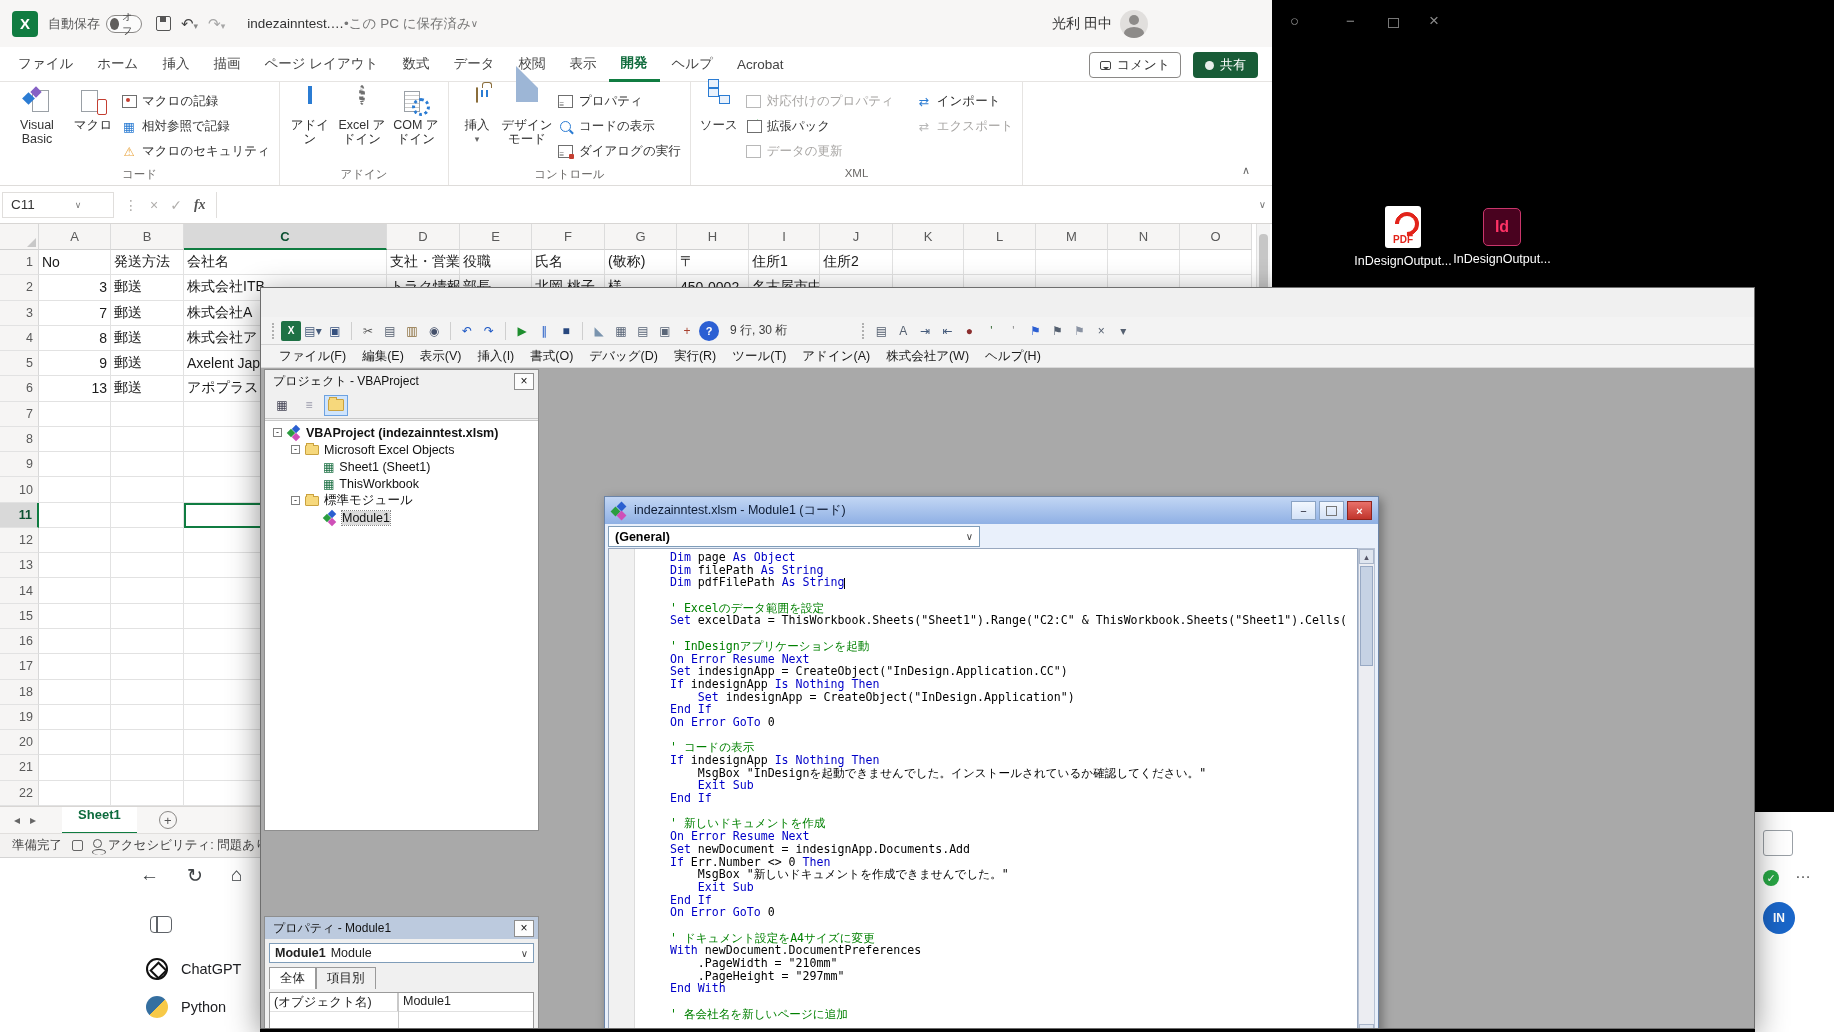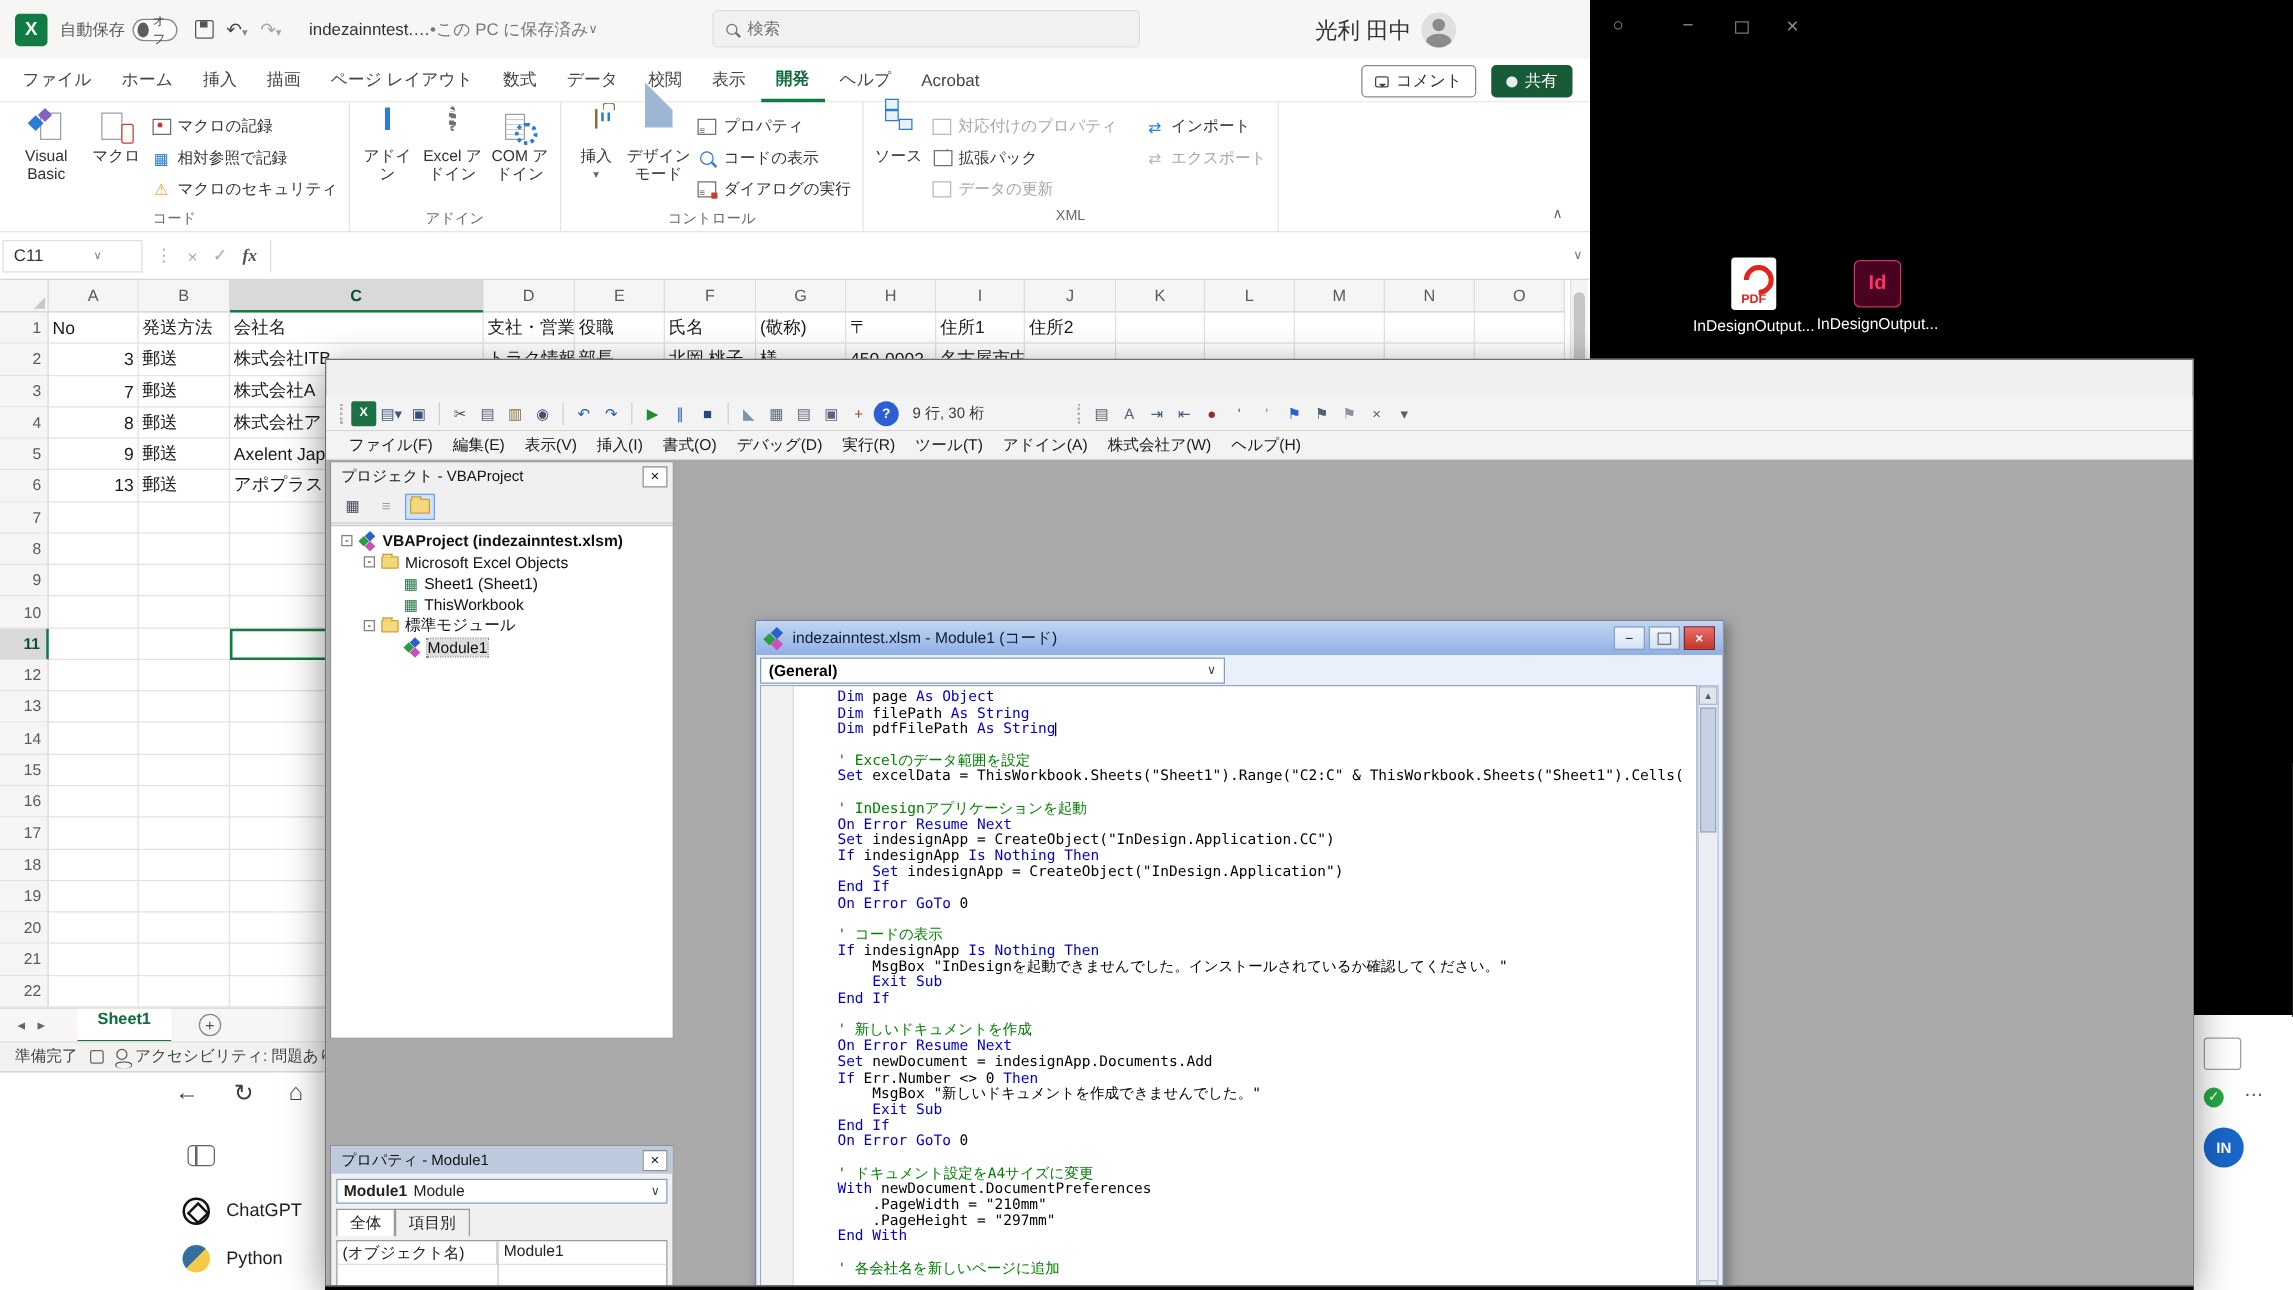--- a/index.html
+++ b/index.html
@@ -32,21 +32,21 @@
   .as-state{font-size:10px;color:#444;}
   .qat{display:flex;align-items:center;gap:10px;margin-left:14px;color:#444;font-size:15px;}
   .floppy{width:15px;height:15px;border:1.6px solid #555;border-radius:2px;position:relative;}
   .floppy::after{content:"";position:absolute;left:3px;top:0;width:6px;height:5px;background:#555;}
   .x-doc-title{margin-left:22px;color:#333;font-size:13.5px;display:flex;gap:0;align-items:center;}
   .x-doc-title .dim{color:#777;}
   .x-search{left:570px;top:8px;width:342px;height:30px;background:#f3f1f0;border:1px solid #e0dedc;
             border-radius:4px;display:flex;align-items:center;gap:8px;padding:0 10px;color:#767472;}
   .mag{width:9px;height:9px;border:1.6px solid #767472;border-radius:50%;position:relative;display:inline-block;}
   .mag::after{content:"";position:absolute;width:5px;height:1.6px;background:#767472;transform:rotate(45deg);right:-4px;bottom:-2px;}
-  .x-user{left:1052px;top:0;height:47px;display:flex;align-items:center;gap:8px;font-size:18px;color:#333;}
+  .x-user{left:1052px;top:0;height:47px;display:flex;align-items:center;gap:8px;font-size:14px;color:#333;}
   .avatar{width:28px;height:28px;border-radius:50%;background:#e1dfdd;position:relative;overflow:hidden;}
   .avatar::before{content:"";position:absolute;left:9px;top:5px;width:10px;height:10px;border-radius:50%;background:#8d8b89;}
   .avatar::after{content:"";position:absolute;left:4px;top:17px;width:20px;height:12px;border-radius:50%;background:#8d8b89;}
 
   .x-tabs{left:0;top:47px;width:1272px;height:35px;background:#fff;display:flex;align-items:center;
           padding-left:6px;border-bottom:1px solid #e6e4e2;}
   .rtab{padding:0 12px;height:35px;display:flex;align-items:center;color:#444;font-size:13.5px;cursor:default;}
   .rtab.sel{color:#0f6b3c;font-weight:bold;border-bottom:3px solid #107C41;}
   .x-tabs-right{position:absolute;right:14px;top:52px;display:flex;gap:12px;align-items:center;}
   .btn-comment{border:1px solid #8a8886;border-radius:4px;background:#fff;height:26px;display:flex;
@@ -264,24 +264,20 @@
       <div class="qat" data-interactable="false">
         <span class="floppy" data-interactable="true"></span>
         <span data-interactable="true"><i class="gly g-undo"></i><i class="gly g-dd" style="font-size:9px;color:#888"></i></span>
         <span style="color:#a6a6a6" data-interactable="true"><i class="gly g-redo"></i><i class="gly g-dd" style="font-size:9px"></i></span>
       </div>
       <div class="x-doc-title" data-interactable="true">
         <span data-interactable="false">indezainntest.…</span>
         <span class="dim">•</span>
         <span class="dim" data-interactable="false">この PC に保存済み</span>
         <span class="dim gly g-chevd" style="font-size:10px" data-interactable="true"></span>
-      </div>
-      <div class="x-search abs" data-interactable="true">
-        <span class="mag" data-interactable="false"></span>
-        <span data-interactable="false">検索</span>
       </div>
       <div class="x-user abs" data-interactable="true">
         <span data-interactable="false">光利 田中</span>
         <span class="avatar" data-interactable="true"></span>
       </div>
     </div>
 
     <div class="x-tabs abs" id="ribbon-tabs" data-interactable="false">
         <div class="rtab" data-interactable="true">ファイル</div>
         <div class="rtab" data-interactable="true">ホーム</div>

